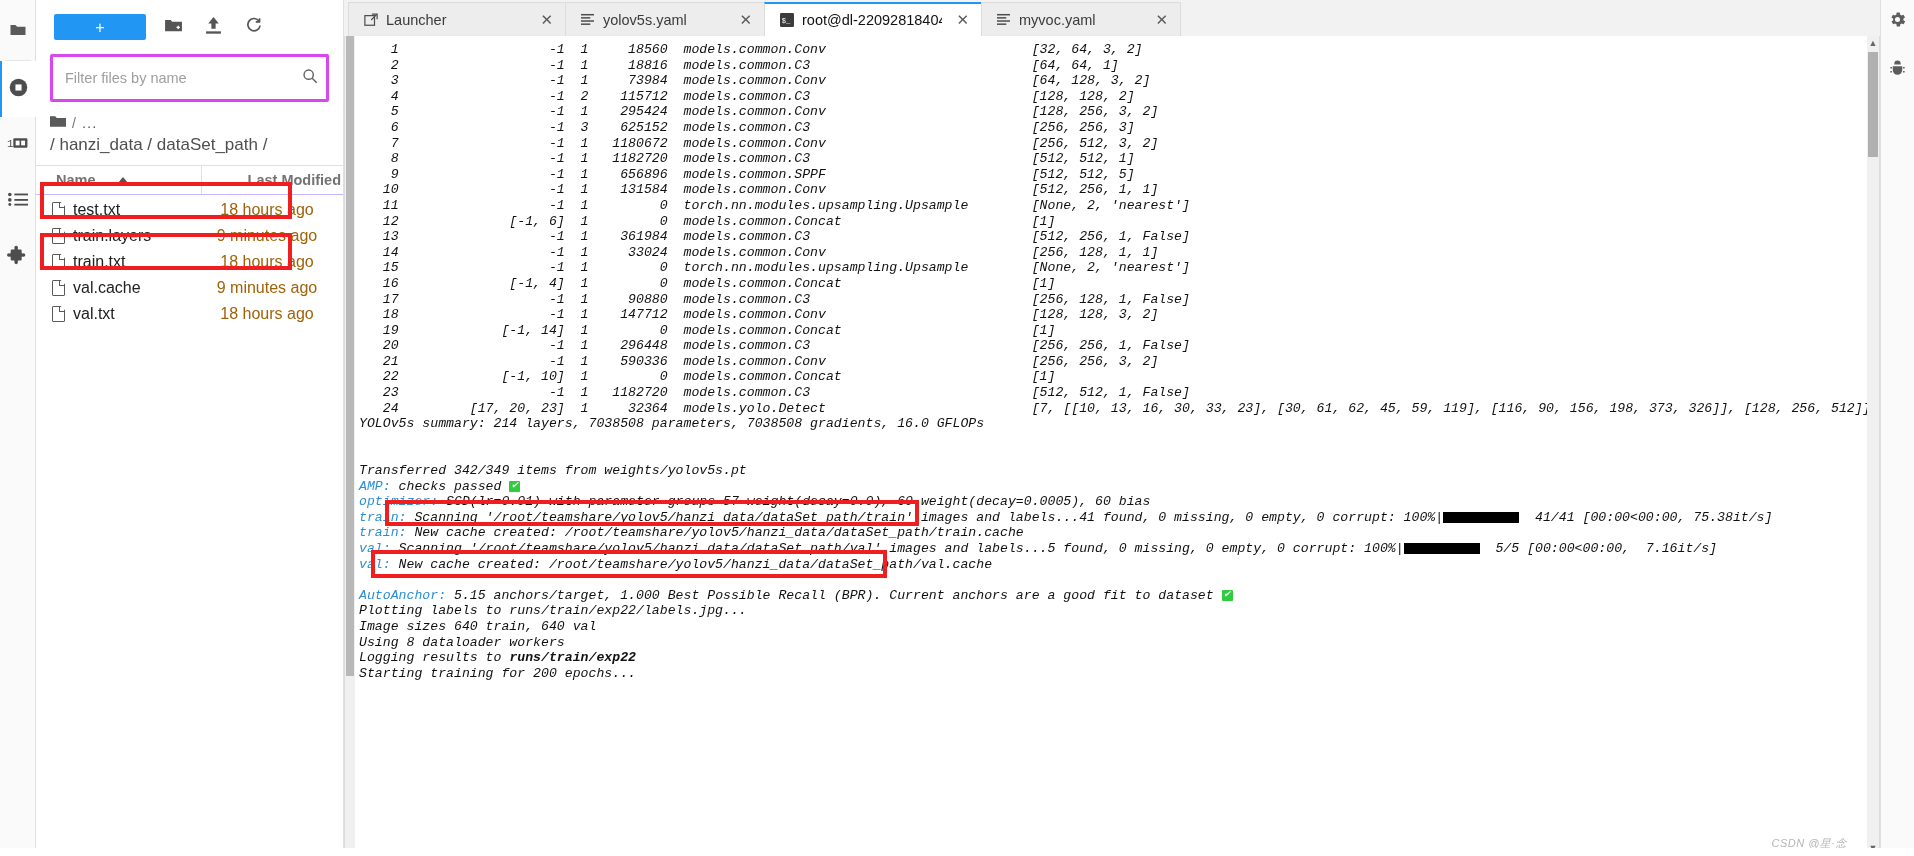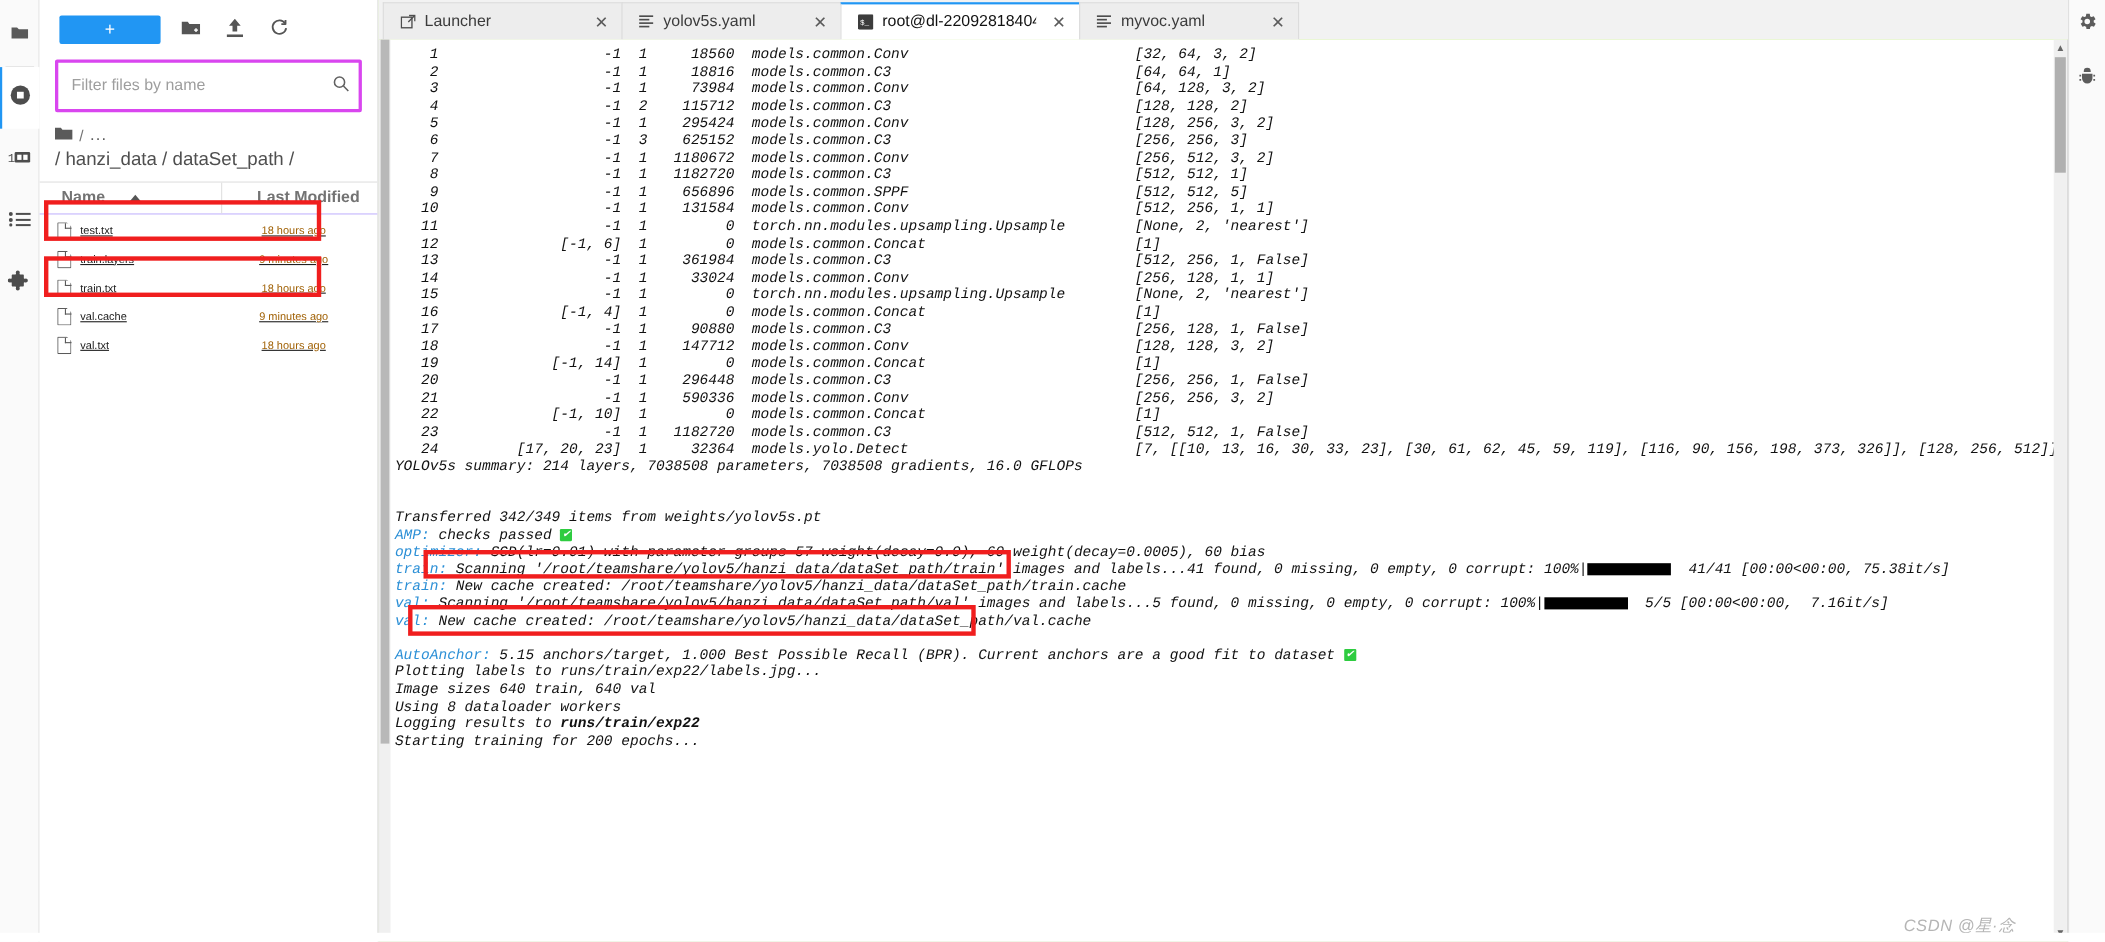--- a/index.html
+++ b/index.html
@@ -55,24 +55,24 @@
   .breadcrumb .sep { color:#757575; }
   .bc-dots { letter-spacing:1px; color:#5b5b5b; font-size:15px; }
   .path-line { padding: 2px 14px 10px 14px; color:#4f4f4f; font-size:17px; }
 
   .fb-head {
     display:flex; align-items:center;
     border-top:1px solid #e0e0e0; border-bottom:1px solid #c4b5fd;
     height: 30px; font-weight: bold; font-size:14.5px; color:#737373;
   }
   .fb-head .c-name { flex:1; padding-left: 20px; display:flex; align-items:center; gap:22px; }
-  .fb-head .c-mod { width: 142px; padding-right: 16px; text-align:right; border-left:1px solid #e0e0e0; height:100%; display:flex; align-items:center; justify-content:flex-end; }
+  .fb-head .c-mod { width: 142px; padding-right: 2px; text-align:right; border-left:1px solid #e0e0e0; height:100%; display:flex; align-items:center; justify-content:flex-end; }
   .sort-caret { width:0;height:0;border-left:5px solid transparent;border-right:5px solid transparent;border-bottom:6px solid #555; }
 
-  .fb-row { display:flex; align-items:center; height: 26px; font-size:10px; color:#212121;text-decoration:underline; }
+  .fb-row { display:flex; align-items:center; height: 26px; font-size:16px; color:#212121; }
   .fb-row .c-name { flex:1; padding-left: 16px; display:flex; align-items:center; gap:8px; }
   .fb-row .c-mod { width: 142px; padding-right: 10px; text-align:center; color:#a16207; }
   .file-glyph { width:13px; height:16px; position:relative; display:inline-block; flex:0 0 13px; }
   .file-glyph:before{
     content:""; position:absolute; inset:0;
     border:1.4px solid #5a5a5a; border-radius:1px;
     clip-path: polygon(0 0, 66% 0, 100% 26%, 100% 100%, 0 100%);
   }
   .file-glyph:after{
     content:""; position:absolute; right:0.5px; top:0.5px; width:4.5px;height:4.5px;
@@ -118,21 +118,21 @@
   .term-scroll-right { width: 12px; background:#f0f0f0; flex:0 0 12px; position:relative; }
   .term-scroll-right .thumb { position:absolute; left:1px; top:16px; width:10px; height:105px; background:#b0b0b0; }
   .term-scroll-right .arrow { position:absolute; left:0; width:12px; height:14px; display:flex;align-items:center;justify-content:center;color:#666;font-size:9px;}
 
   
   .right-rail {
     width: 34px; flex:0 0 34px; background:#fafafa; border-left:1px solid #e0e0e0;
     display:flex; flex-direction:column; align-items:center; padding-top:6px; gap:26px; color:#5c5c5c;
   }
 
-  .watermark { position:absolute; right: 47px; bottom: 4px; font-size: 15px; color:#b5b5b5; letter-spacing:0.5px; }
+  .watermark { position:absolute; right: 32px; bottom: 4px; font-size: 11px; color:#b5b5b5; letter-spacing:0.5px; }
   .bottom-strip { position:absolute; left:0; bottom:0; width:1914px; height:8px; background:#fff; }
 </style>
 </head>
 <body>
 
 <div id="app">
 
   <div class="activity-bar">
     <div class="act-item">
       <span>

